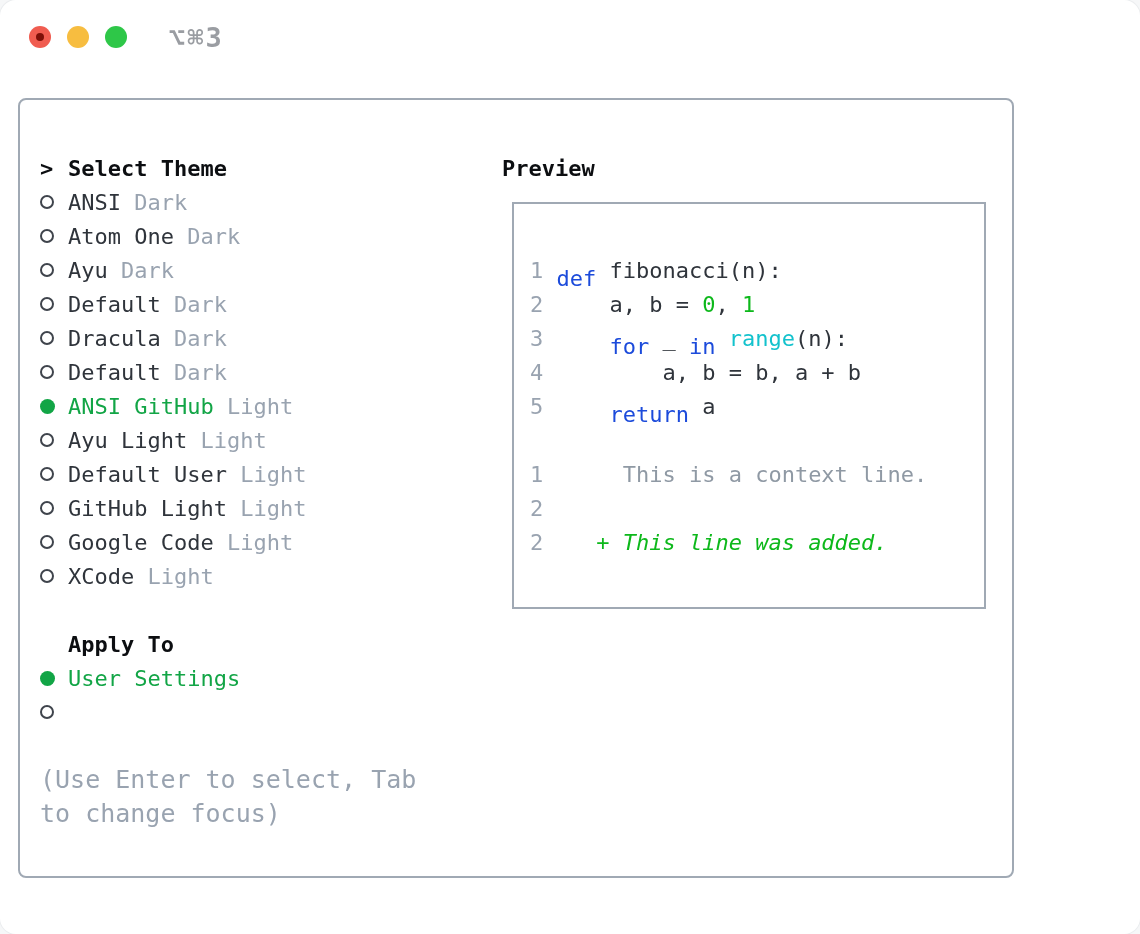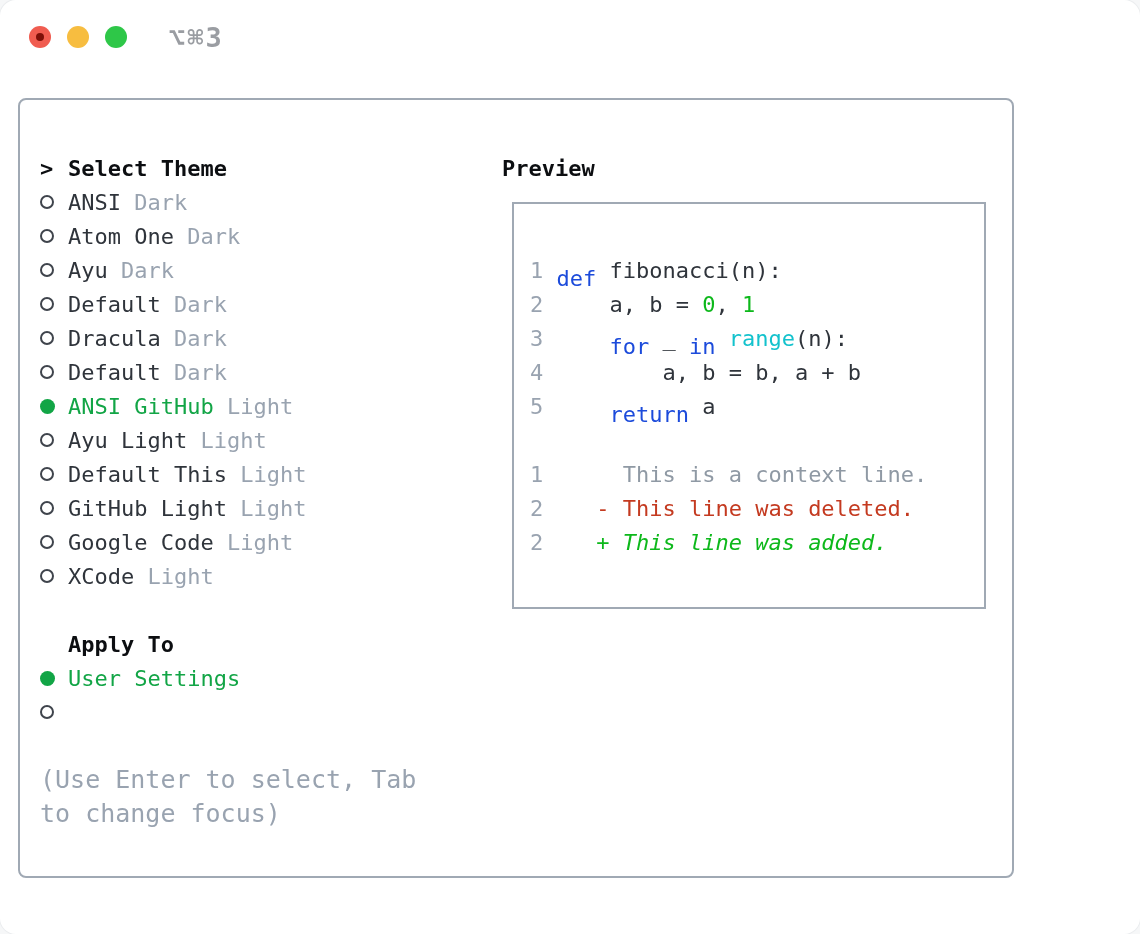--- a/index.html
+++ b/index.html
@@ -165,21 +165,21 @@
 
       <div id="theme-items">
           <div class="row"><span class="bullet-col"><span class="dot"></span></span><span class="item-name">ANSI</span><span class="item-tag"> Dark</span></div>
           <div class="row"><span class="bullet-col"><span class="dot"></span></span><span class="item-name">Atom One</span><span class="item-tag"> Dark</span></div>
           <div class="row"><span class="bullet-col"><span class="dot"></span></span><span class="item-name">Ayu</span><span class="item-tag"> Dark</span></div>
           <div class="row"><span class="bullet-col"><span class="dot"></span></span><span class="item-name">Default</span><span class="item-tag"> Dark</span></div>
           <div class="row"><span class="bullet-col"><span class="dot"></span></span><span class="item-name">Dracula</span><span class="item-tag"> Dark</span></div>
           <div class="row"><span class="bullet-col"><span class="dot"></span></span><span class="item-name">Default</span><span class="item-tag"> Dark</span></div>
           <div class="row selected-row"><span class="bullet-col"><span class="dot filled"></span></span><span class="item-name">ANSI GitHub</span><span class="item-tag"> Light</span></div>
           <div class="row"><span class="bullet-col"><span class="dot"></span></span><span class="item-name">Ayu Light</span><span class="item-tag"> Light</span></div>
-          <div class="row"><span class="bullet-col"><span class="dot"></span></span><span class="item-name">Default This</span><span class="item-tag"> Light</span></div>
+          <div class="row"><span class="bullet-col"><span class="dot"></span></span><span class="item-name">Default User</span><span class="item-tag"> Light</span></div>
           <div class="row"><span class="bullet-col"><span class="dot"></span></span><span class="item-name">GitHub Light</span><span class="item-tag"> Light</span></div>
           <div class="row"><span class="bullet-col"><span class="dot"></span></span><span class="item-name">Google Code</span><span class="item-tag"> Light</span></div>
           <div class="row"><span class="bullet-col"><span class="dot"></span></span><span class="item-name">XCode</span><span class="item-tag"> Light</span></div>
         </div>
 
       <div class="spacer"></div>
 
       <div class="row">
         <span class="bullet-col"></span>
         <span class="header-text apply">Apply To</span>
@@ -200,19 +200,19 @@
         <span class="header-text">Preview</span>
       </div>
       <div class="preview-box" id="preview-box">
           <div class="code-line"><span class="ln">1</span><span class="tok-kw">def</span><span class="tok-fg"> fibonacci(n):</span></div>
           <div class="code-line"><span class="ln">2</span><span class="tok-fg">    a, b = </span><span class="tok-num">0</span><span class="tok-fg">, </span><span class="tok-num">1</span></div>
           <div class="code-line"><span class="ln">3</span><span class="tok-fg">    </span><span class="tok-kw">for</span><span class="tok-fg"> _ </span><span class="tok-kw">in</span><span class="tok-fg"> </span><span class="tok-fn">range</span><span class="tok-fg">(n):</span></div>
           <div class="code-line"><span class="ln">4</span><span class="tok-fg">        a, b = b, a + b</span></div>
           <div class="code-line"><span class="ln">5</span><span class="tok-fg">    </span><span class="tok-kw">return</span><span class="tok-fg"> a</span></div>
           <div class="code-line"><span class="ln"></span></div>
           <div class="code-line"><span class="ln">1</span><span class="tok-ctx">     This is a context line.</span></div>
-          <div class="code-line"><span class="ln">2</span><span class="tok-del">   - This line was deleted.</span></div>
+          <div class="code-line"><span class="ln">2</span></div>
           <div class="code-line"><span class="ln">2</span><span class="tok-add">   + This line was added.</span></div>
         </div>
     </div>
 
   </div>
 </div>
 
 </body></html>

